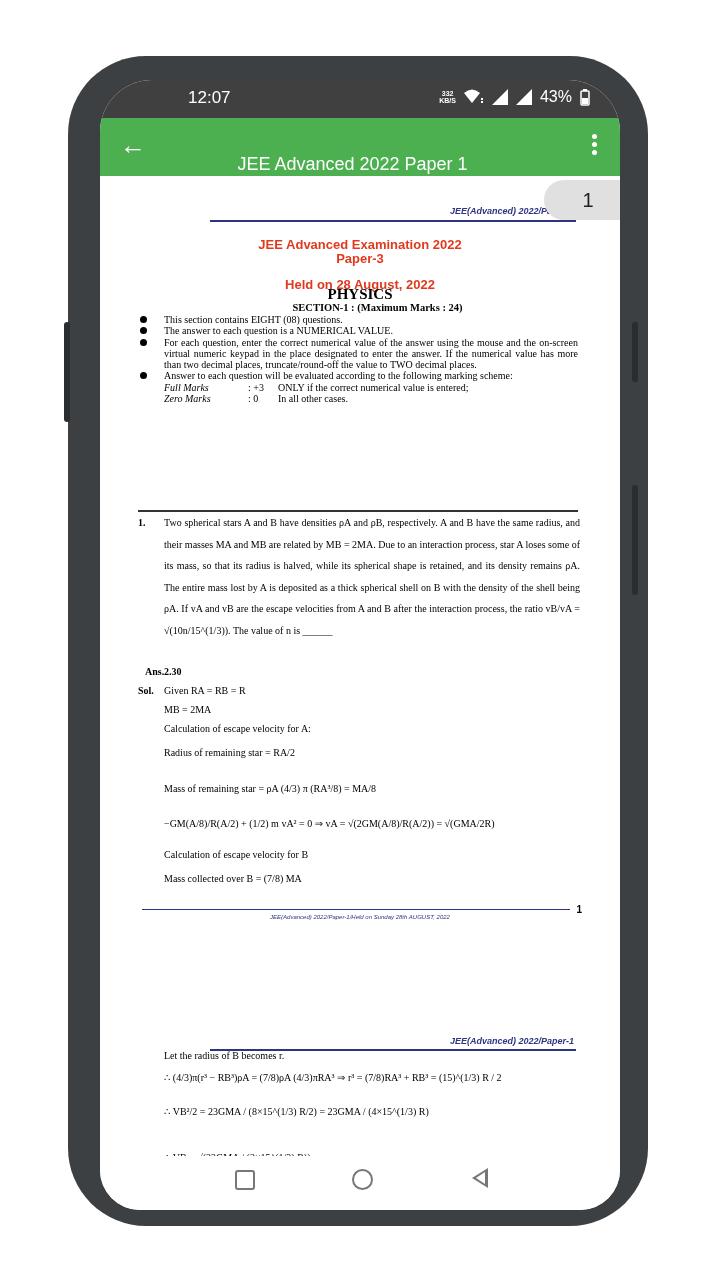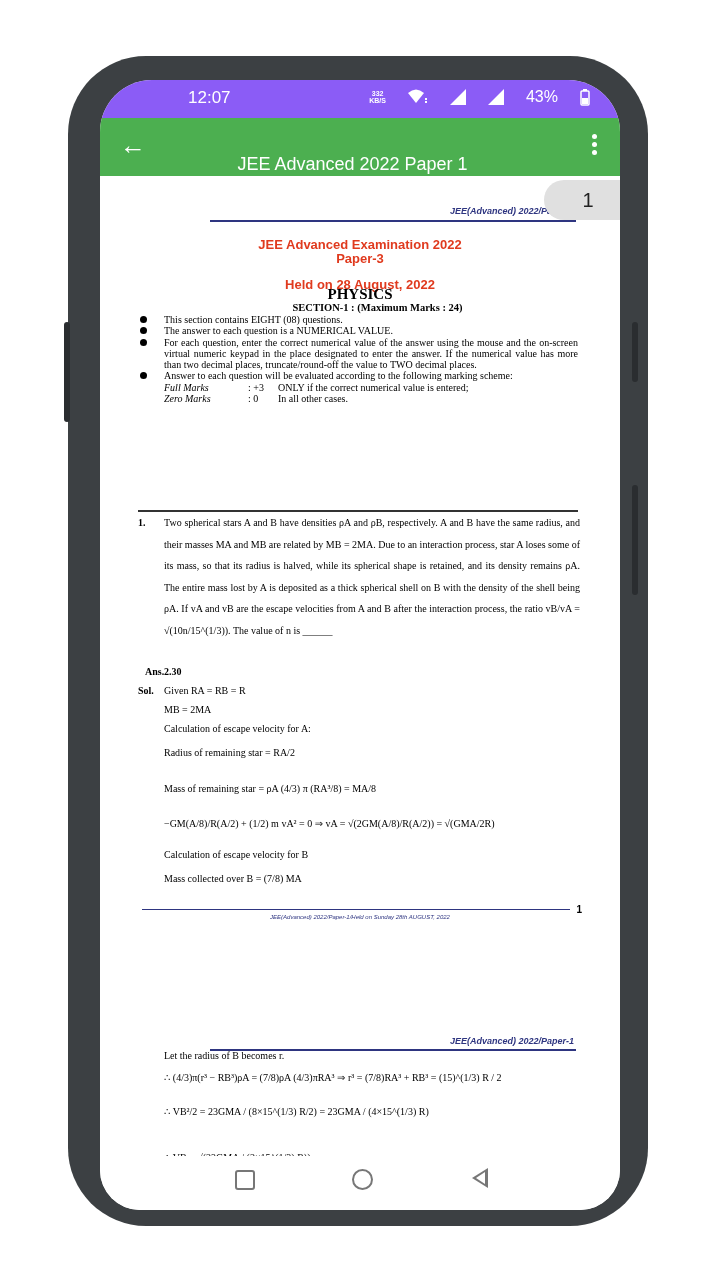--- a/index.html
+++ b/index.html
@@ -12,24 +12,24 @@
     position:absolute; left:68px; top:56px; width:580px; height:1170px;
     background:#3c4043; border-radius:78px;
   }
   .btn-side { position:absolute; background:#2a2d30; border-radius:3px; }
   .screen {
     position:absolute; left:100px; top:80px; width:520px; height:1130px;
     background:#ffffff; border-radius:52px 52px 40px 40px; overflow:hidden;
   }
   .statusbar {
     position:absolute; left:0; top:0; width:520px; height:38px;
-    background:#8b5cf6; color:#fff; font-family:"Liberation Sans", sans-serif;
+    background:#404040; color:#fff; font-family:"Liberation Sans", sans-serif;
   }
   .time { position:absolute; left:88px; top:8px; font-size:17px; }
-  .status-right { position:absolute; right:30px; top:8px; display:flex; align-items:center; gap:22px; font-size:16px; }
+  .status-right { position:absolute; right:30px; top:8px; display:flex; align-items:center; gap:8px; font-size:16px; }
   .kbs { font-size:7px; line-height:7px; text-align:center; font-weight:bold; }
   .appbar {
     position:absolute; left:0; top:38px; width:520px; height:58px;
     background:#4caf50; color:#fff; font-family:"Liberation Sans", sans-serif;
   }
   .back { position:absolute; left:20px; top:14px; font-size:26px; line-height:26px; }
   .title { position:absolute; left:0; right:15px; top:16px; text-align:center; font-size:18px;margin-top:20px; }
   .menu { position:absolute; right:22px; top:16px; width:6px; }
   .menu span { display:block; width:5px; height:5px; background:#fff; border-radius:50%; margin-bottom:3px; }
   .page-badge {

